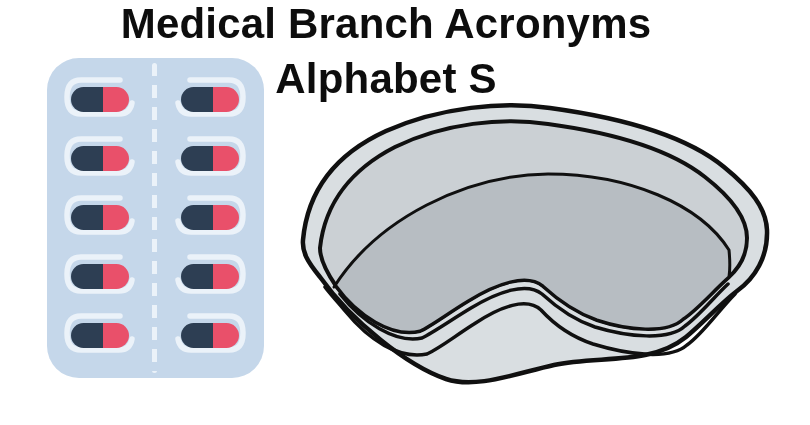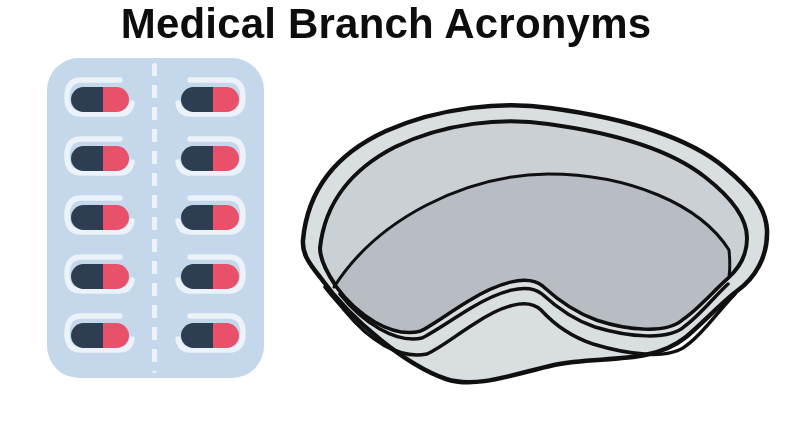--- a/index.html
+++ b/index.html
@@ -82,20 +82,21 @@
   .dish .body-path   { stroke-width: 4.5; stroke-linejoin: round; }
   .dish .open-path   { stroke-width: 4;   stroke-linejoin: round; }
   .dish .floor-path  { stroke-width: 3;   stroke-linejoin: round; }
   .dish .thin-line   { fill: none; stroke-width: 3.5; stroke-linecap: round; }
 </style>
 </head>
 <body style="--bg: #ffffff; --title-color: #0d0d0d; --pack: #c5d7ea; --ring: #ebf2f9; --cap-left: #2d3e53; --cap-right: #e9506a; --outline: #101010;">
 
 <h1 class="title">
   <span>Medical Branch Acronyms</span>
+  <span>Alphabet S</span>
 </h1>
 
 <div class="pack">
   <div class="pack-divider"></div>
   <div class="blister-grid">
   <div class="blister">
     <svg width="72" height="40" viewBox="0 0 72 40">
       <path class="blister-ring-path" d="M 56,3 H 17 Q 3,3 3,20 Q 3,37 17,37 H 55 Q 66,37 68,26"></path>
     </svg>
     <div class="capsule">

